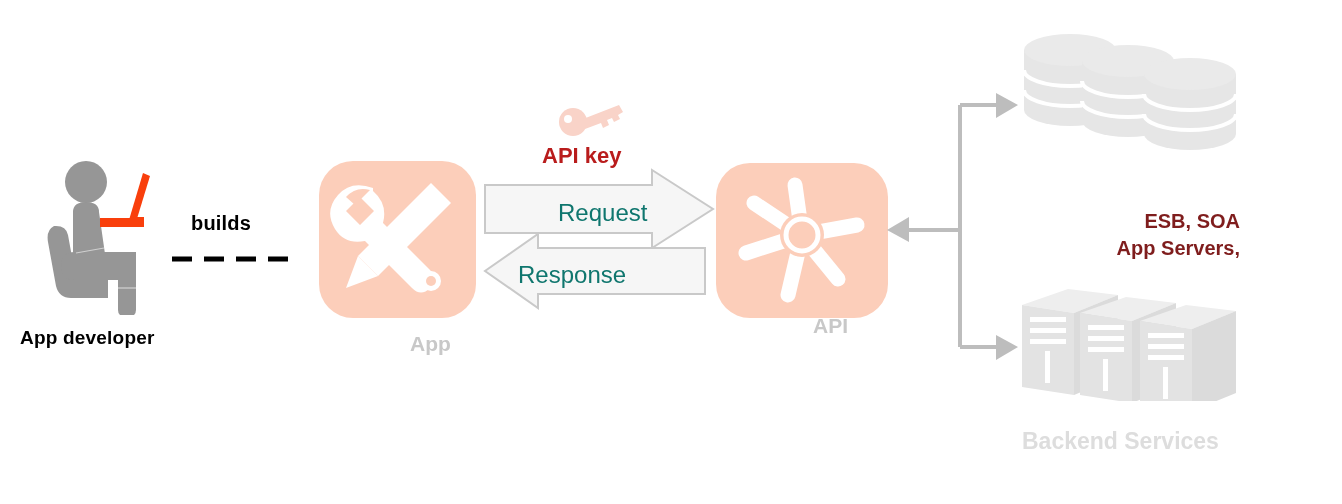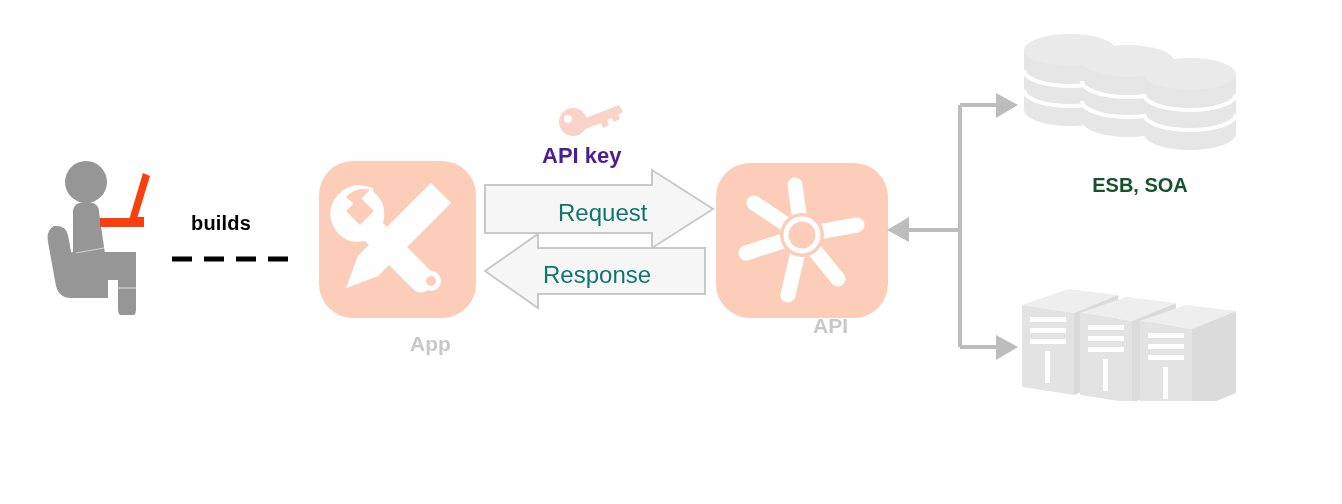--- a/index.html
+++ b/index.html
@@ -4,23 +4,23 @@
 <style>
   html,body{margin:0;padding:0;background:#ffffff;}
   body{width:1342px;height:504px;overflow:hidden;
        font-family:"Liberation Sans","DejaVu Sans",sans-serif;}
   #stage{position:relative;width:1342px;height:504px;background:#fff;}
   .abs{position:absolute;}
 
   
   .lbl-dark{color:#000000;font-weight:bold;font-size:19px;letter-spacing:.2px;white-space:nowrap;}
   .lbl-grey{color:#c8c8c8;font-weight:bold;font-size:21px;white-space:nowrap;margin-left:36px;}
-  .lbl-grey-lite{color:#4c1d95;font-weight:bold;font-size:20px;white-space:nowrap;}
+  .lbl-grey-lite{color:#b91c1c;font-weight:bold;font-size:20px;white-space:nowrap;}
   .lbl-backend{color:#dddddd;font-weight:bold;font-size:23px;white-space:nowrap;}
-  .lbl-esb{color:#14532d;font-weight:bold;font-size:20px;line-height:27px;text-align:center;}
+  .lbl-esb{color:#7f1d1d;font-weight:bold;font-size:20px;line-height:27px;text-align:right;margin-top:36px;}
   .arrow-text{color:#0f766e;font-weight:normal;font-size:24px;white-space:nowrap;}
 
   
   .tile{background:#fcceba;border-radius:34px;}
 </style>
 </head>
 <body>
 
 <div id="stage">
 
@@ -39,20 +39,21 @@
 
       <path d="M36 93 l28 -5" stroke="#ffffff" stroke-width="1.2" opacity=".55" fill="none"></path>
       <path d="M78 128 l18 0" stroke="#ffffff" stroke-width="1.4" opacity=".5" fill="none"></path>
 
       <path d="M103 13 l7 3 l-14 46 l-7 -2 z" fill="#f93f0c"></path>
       <path d="M60 58 l44 0 l0 9 l-44 0 z" fill="#f93f0c"></path>
       <path d="M96 57 l8 0 l0 10 l-8 0 z" fill="#f93f0c"></path>
     </svg>
   </div>
 
+  <div class="abs lbl-dark" style="left:20px;top:327px;">App developer</div>
 
   <div class="abs lbl-dark" style="left:191px;top:212px;font-size:20px;">builds</div>
   <div class="abs" style="left:172px;top:248px;width:128px;">
     <svg width="128" height="6" viewBox="0 0 128 6">
       <line x1="0" y1="3" x2="128" y2="3" stroke="#000000" stroke-width="5" stroke-dasharray="20 12"></line>
     </svg>
   </div>
 
   <div class="abs tile" style="left:319px;top:161px;width:157px;height:157px;">
     <svg width="157" height="157" viewBox="0 0 157 157">
@@ -93,21 +94,21 @@
       <path d="M1 17 L168 17 L168 2 L229 41 L168 80 L168 65 L1 65 Z" fill="#f6f6f6" stroke="#c9c9c9" stroke-width="2" stroke-linejoin="miter"></path>
     </svg>
   </div>
   <div class="abs arrow-text" style="left:558px;top:199px;">Request</div>
 
   <div class="abs" style="left:483px;top:232px;width:224px;height:78px;">
     <svg width="224" height="78" viewBox="0 0 224 78">
       <path d="M222 16 L55 16 L55 2 L2 39 L55 76 L55 62 L222 62 Z" fill="#f6f6f6" stroke="#c9c9c9" stroke-width="2" stroke-linejoin="miter"></path>
     </svg>
   </div>
-  <div class="abs arrow-text" style="left:543px;top:261px;">Response</div>
+  <div class="abs arrow-text" style="left:518px;top:261px;">Response</div>
 
   <div class="abs tile" style="left:716px;top:163px;width:172px;height:155px;">
     <svg width="172" height="155" viewBox="0 0 172 155">
       <g fill="#ffffff" stroke="#ffffff" stroke-width="15" stroke-linecap="round" stroke-linejoin="round">
         <path d="M86 72 L79 22" fill="none"></path>
         <path d="M86 72 L38 40" fill="none"></path>
         <path d="M86 72 L30 90" fill="none"></path>
         <path d="M86 72 L72 132" fill="none"></path>
         <path d="M86 72 L122 116" fill="none"></path>
         <path d="M86 72 L141 62" fill="none"></path>
@@ -153,20 +154,21 @@
           <path d="M0 56 a46 16 0 0 0 92 0" fill="none" stroke="#ffffff" stroke-width="4"></path>
         </g>
       </defs>
       <use href="#dbcyl" x="4" y="2"></use>
       <use href="#dbcyl" x="62" y="13"></use>
       <use href="#dbcyl" x="124" y="26"></use>
     </svg>
   </div>
   <div class="abs lbl-esb" style="left:1040px;top:172px;width:200px;">
     <div>ESB, SOA</div>
+    <div>App Servers,</div>
   </div>
 
   <div class="abs" style="left:1022px;top:283px;width:240px;height:118px;">
     <svg width="240" height="118" viewBox="0 0 240 118">
       <defs>
         <g id="srv">
 
           <polygon points="0,22 46,6 96,12 52,30" fill="#eeeeee"></polygon>
 
           <polygon points="0,22 52,30 52,112 0,104" fill="#e3e3e3"></polygon>
@@ -177,14 +179,15 @@
           <rect x="8" y="45" width="36" height="5" fill="#ffffff"></rect>
           <rect x="8" y="56" width="36" height="5" fill="#ffffff"></rect>
           <rect x="23" y="68" width="5" height="32" fill="#ffffff"></rect>
         </g>
       </defs>
       <use href="#srv" x="0" y="0"></use>
       <use href="#srv" x="58" y="8"></use>
       <use href="#srv" x="118" y="16"></use>
     </svg>
   </div>
+  <div class="abs lbl-backend" style="left:1022px;top:428px;">Backend Services</div>
 
 </div>
 
 </body></html>

